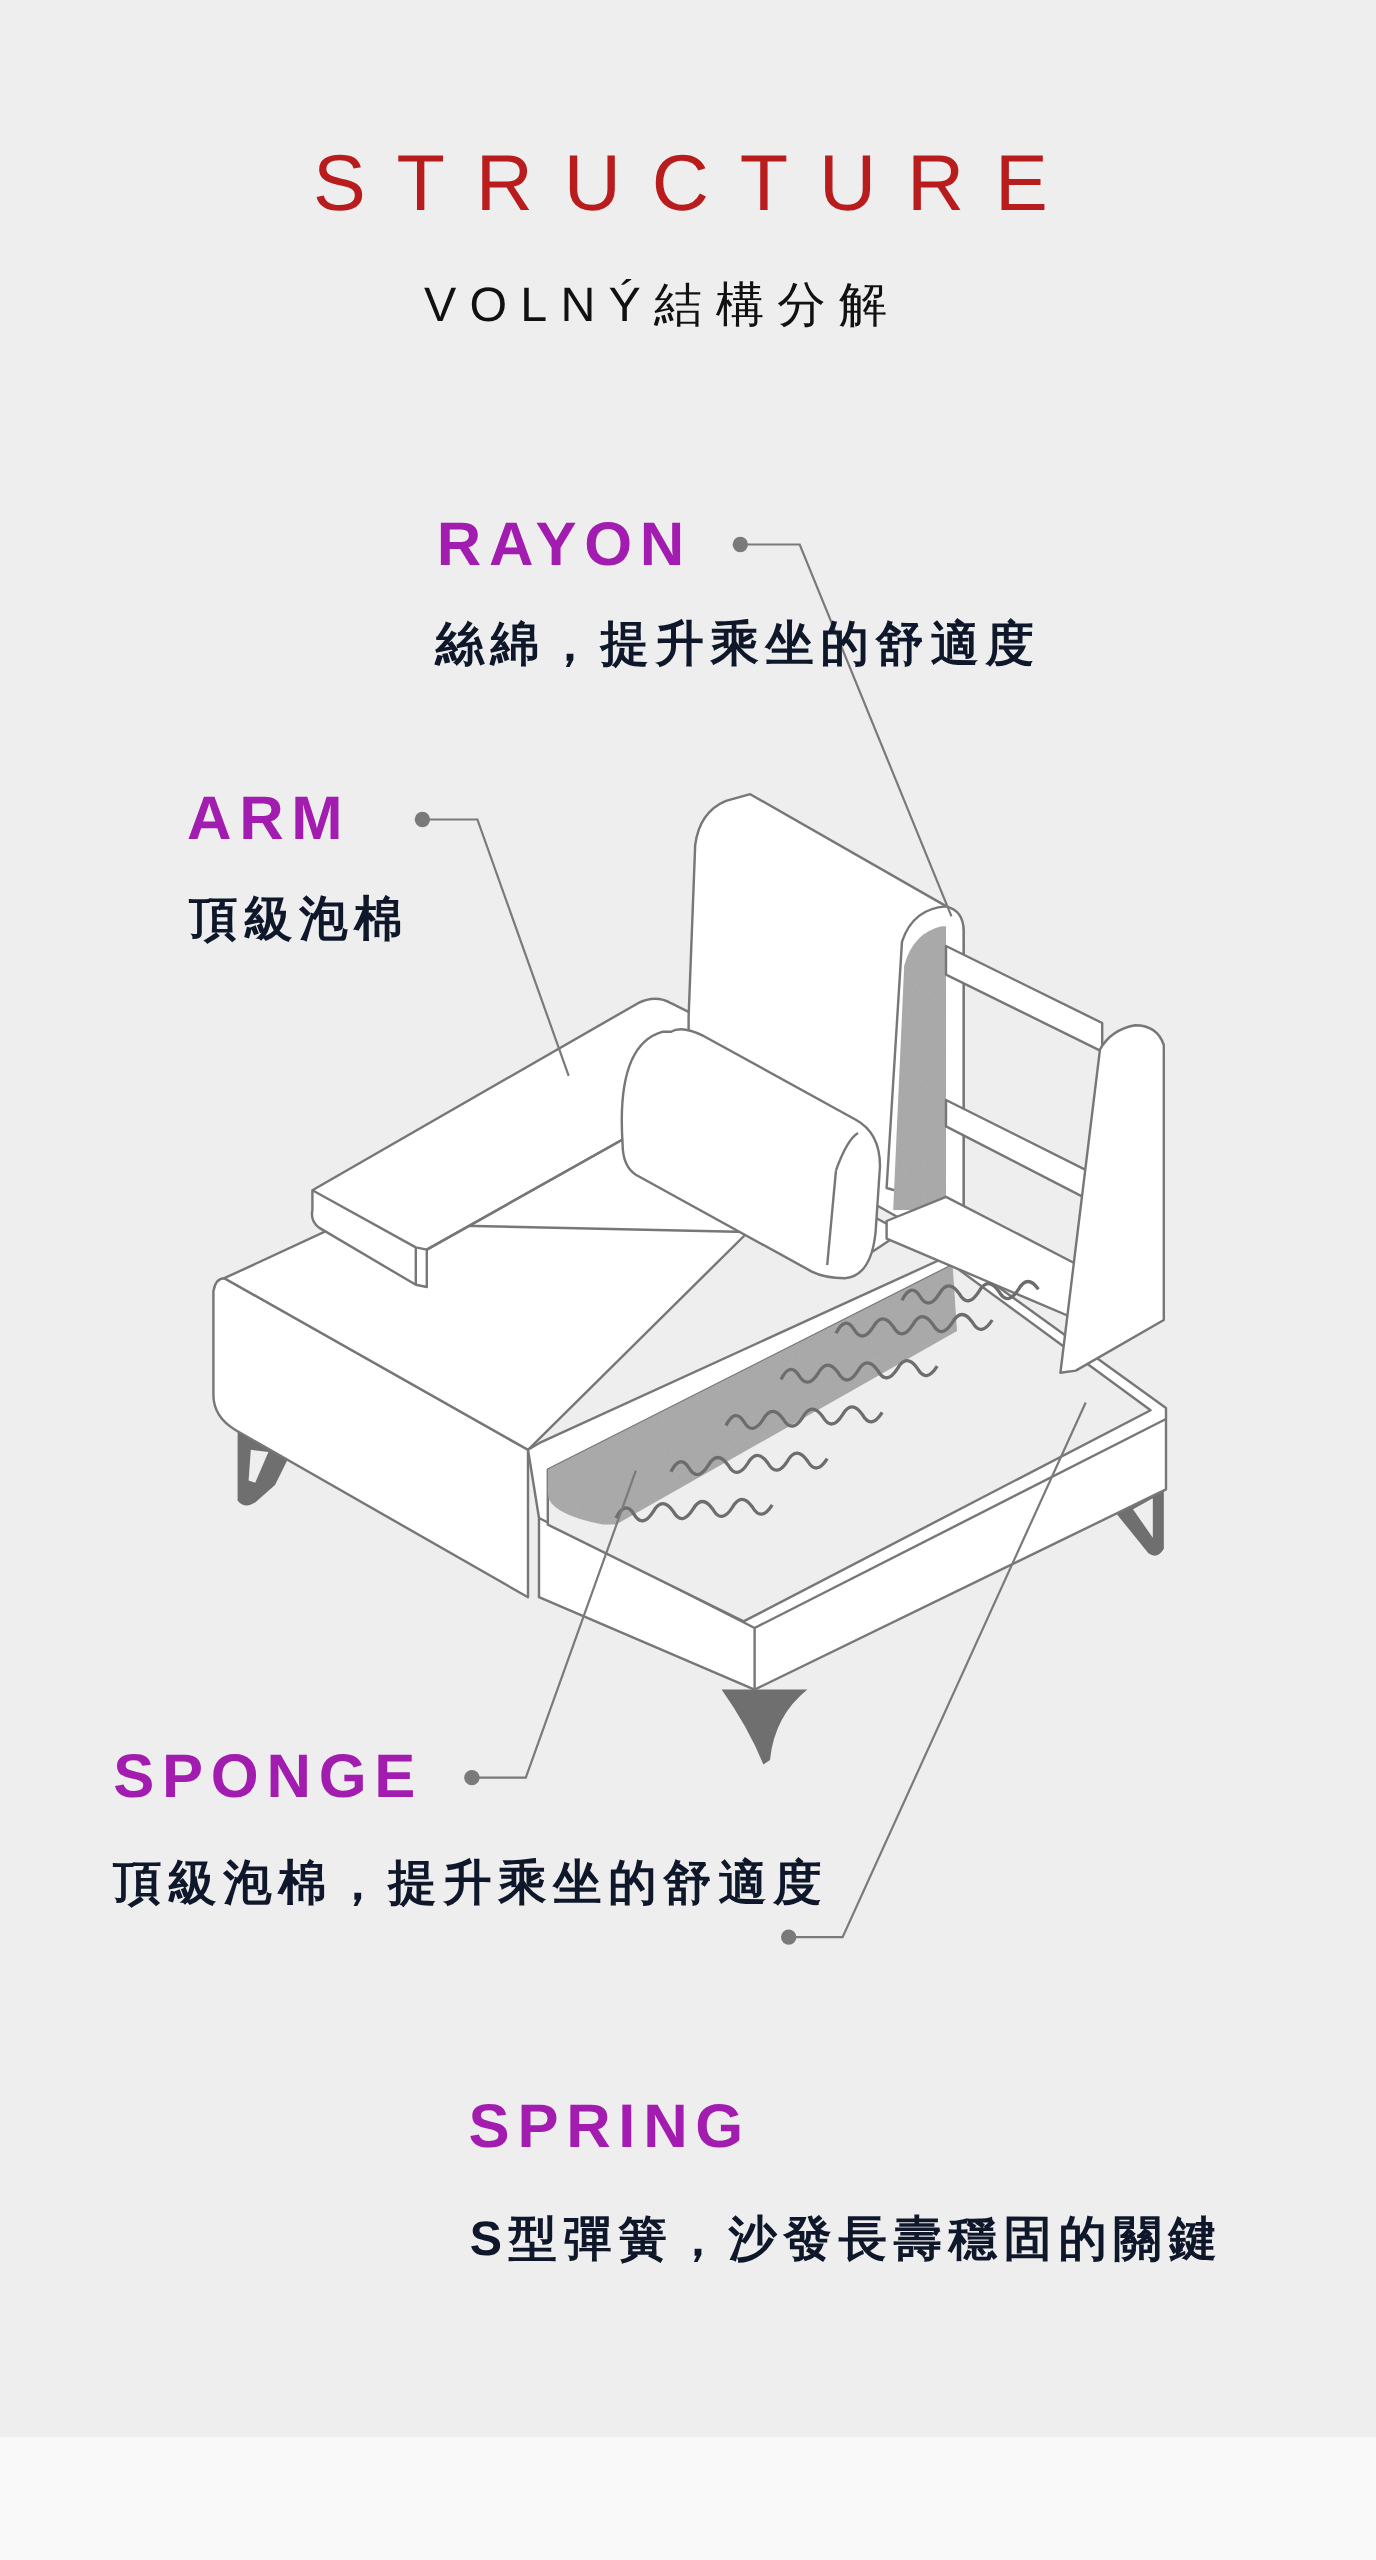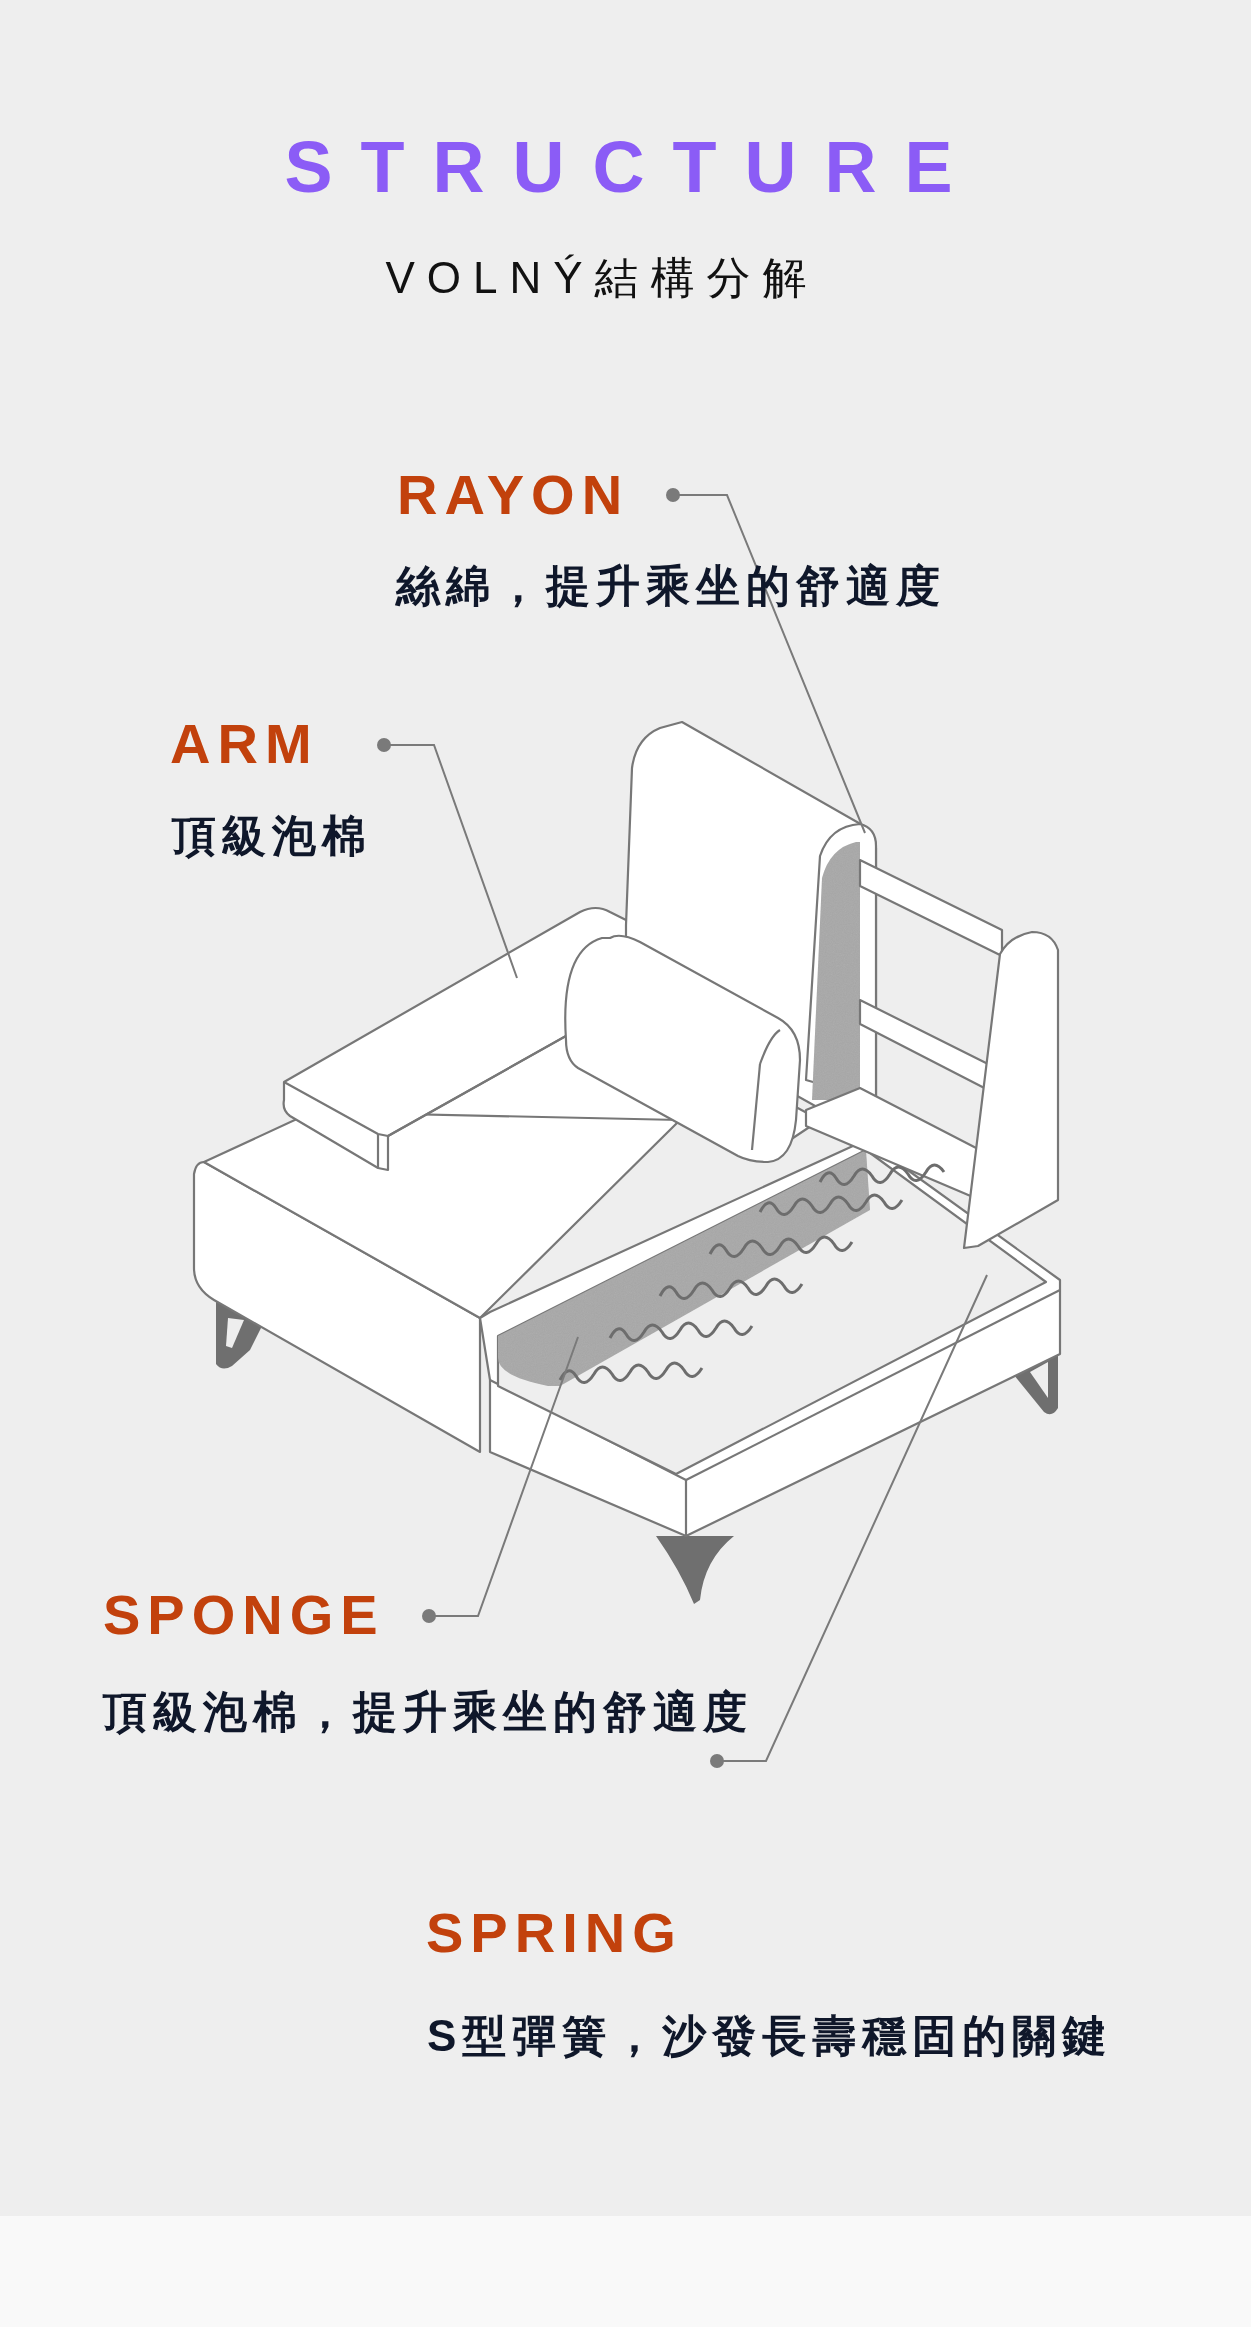--- a/index.html
+++ b/index.html
@@ -11,31 +11,31 @@
   .panel {
     position: absolute; left: 0; top: 0; width: 1251px; height: 2216px;
     background: #eeeeee;
   }
   .footer-strip {
     position: absolute; left: 0; top: 2216px; width: 1251px; height: 111px;
     background: #f9f9f9;
   }
   .title {
     position: absolute; left: 0; width: 1251px; top: 122px; text-align: center;
-    font-size: 72px; font-weight: 700; letter-spacing: 28px; color: #8b5cf6;
+    font-size: 72px; font-weight: 400; letter-spacing: 28px; color: #b91c1c;
     line-height: 90px; padding-left: 14px; box-sizing: border-box;
   }
   .subtitle {
     position: absolute; left: 0; width: 1204px; top: 248px; text-align: center;
     font-size: 44px; font-weight: 400; letter-spacing: 12px; color: #111111;
     line-height: 60px;
   }
   .label {
     position: absolute; font-size: 56px; font-weight: 700; letter-spacing: 7px;
-    color: #c2410c; line-height: 64px; white-space: nowrap;
+    color: #a21caf; line-height: 64px; white-space: nowrap;
   }
   .desc {
     position: absolute; font-size: 44px; font-weight: 700; letter-spacing: 6px;
     color: #0f172a; line-height: 56px; white-space: nowrap;
   }
   svg.art { position: absolute; left: 0; top: 0; }
 </style>
 </head>
 <body>
 

